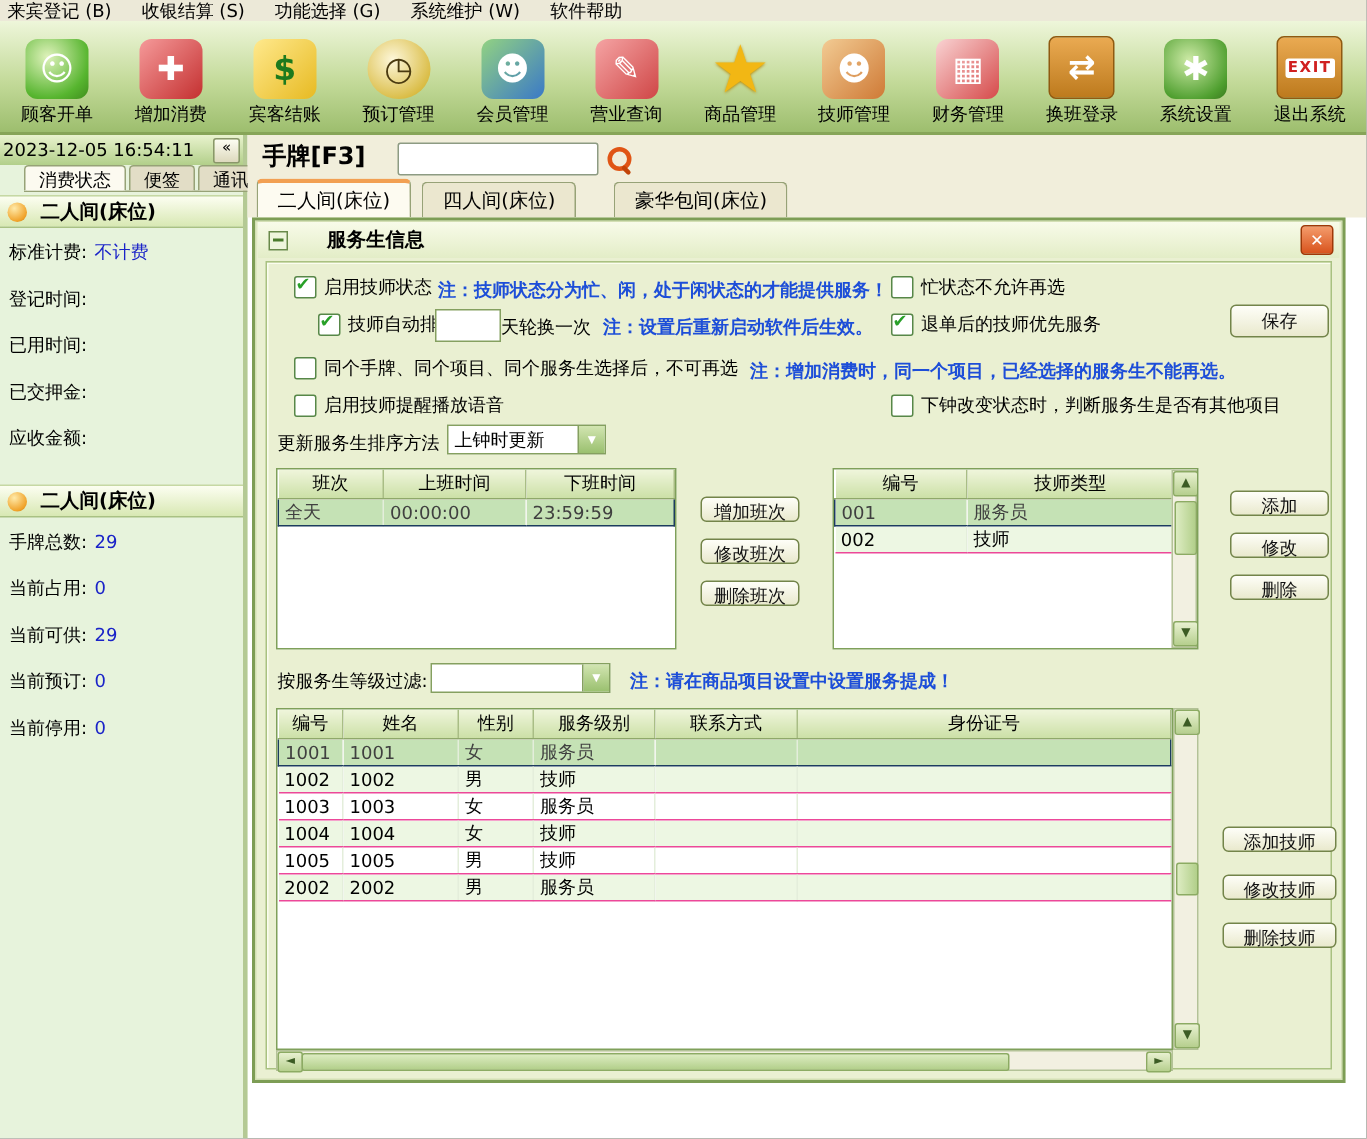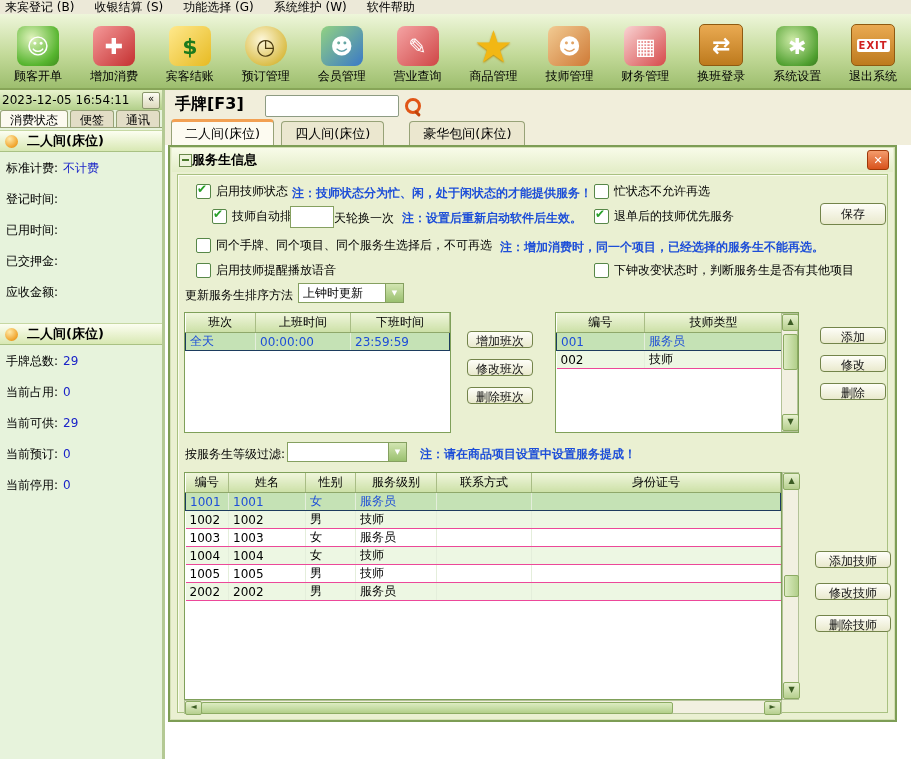--- a/index.html
+++ b/index.html
@@ -30,21 +30,21 @@
   .ic-shift-login,.ic-exit{background:linear-gradient(#eaaa52,#bd7a1d);border:1px solid #8f5a11;border-radius:5px;}
   .ic-exit i{background:#fff;color:#d02020;font-size:10px;font-weight:bold;padding:1px 2px;border-radius:2px;letter-spacing:1px;}
   .ic-settings{background:radial-gradient(circle at 40% 35%,#cdeaa6,#4f9f2f 75%,#3a7a1f);}
   
   .sidebar{position:absolute;left:0;top:90px;width:162px;bottom:0;background:#e7f3dc;border-right:3px solid #b4c994;}
   .datebar{position:absolute;left:0;top:0;width:100%;height:20px;box-sizing:border-box;
     background:linear-gradient(#e9f3ce,#b2cf8a);display:flex;align-items:center;justify-content:space-between;padding:0 2px;}
   .datebar .dt{white-space:nowrap;overflow:hidden;}
   .collapse-btn{width:16px;height:15px;font-size:10px;line-height:12px;text-align:center;flex:none;
     background:linear-gradient(#fdfdf3,#ddd9bd);border:1px solid #8a976a;border-radius:2px;cursor:pointer;}
-  .s-tabs{position:absolute;left:0;top:20px;width:100%;height:18px;display:flex;gap:2px;
+  .s-tabs{position:absolute;left:16px;top:20px;width:100%;height:18px;display:flex;gap:2px;
     border-bottom:1px solid #97a277;box-sizing:border-box;}
   .s-tab{padding:1px 9px;background:#e2ddc6;border:1px solid #97a277;border-bottom:none;
     border-radius:3px 3px 0 0;white-space:nowrap;cursor:pointer;}
   .s-tab.active{background:#fcfaf0;}
   .s-section{position:absolute;left:0;width:100%;}
   .s-header{height:22px;background:linear-gradient(#fcfef1,#d8e8b3);border-top:1px solid #c6d8a3;
     border-bottom:1px solid #a9c183;display:flex;align-items:center;gap:9px;padding-left:5px;
     font-weight:bold;font-size:13px;box-sizing:border-box;}
   .ball{width:13px;height:13px;border-radius:50%;flex:none;
     background:radial-gradient(circle at 35% 30%,#ffeaa9,#f0a229 70%,#c27211);}
@@ -62,21 +62,21 @@
     background:#c24408;transform:rotate(-45deg);border-radius:2px;}
   .m-tabs{position:absolute;left:6px;top:30px;height:25px;display:flex;gap:7px;align-items:flex-end;}
   .m-tab{padding:3px 13px 2px;background:#ebe7cf;border:1px solid #97a277;border-bottom:none;
     border-radius:4px 4px 0 0;font-size:13px;white-space:nowrap;cursor:pointer;}
   .m-tab.active{background:#fdfbf1;border-top:3px solid #f2a053;}
   .m-tab:last-child{margin-left:18px;}
   
   .dialog{position:absolute;left:168px;top:145px;width:729px;height:577px;box-sizing:border-box;
     background:#eaf0d2;border:2px solid #7d9d55;box-shadow:inset 0 0 0 1px #d3dfb4;}
   .d-title{position:absolute;left:2px;top:1px;right:2px;height:24px;display:flex;align-items:center;
-    gap:0;padding-left:7px;font-weight:bold;font-size:13px;background:linear-gradient(#f8fbe9,#e3edc7);}
+    gap:26px;padding-left:7px;font-weight:bold;font-size:13px;background:linear-gradient(#f8fbe9,#e3edc7);}
   .d-title-icon{width:11px;height:11px;background:#eef4dc;border:1px solid #69894a;flex:none;}
   .d-title-icon::after{content:"";display:block;margin:4px 2px 0;border-top:2px solid #4a7a2c;}
   .d-close{position:absolute;right:6px;top:3px;width:20px;height:18px;display:flex;align-items:center;
     justify-content:center;background:linear-gradient(#f49c6c,#d8521c);border:1px solid #9e3808;
     border-radius:3px;color:#fff;font-weight:bold;font-size:11px;cursor:pointer;}
   .d-panel{position:absolute;left:7px;top:27px;right:7px;bottom:7px;border:1px solid #a9c181;
     box-shadow:1px 1px 0 #fbfdf0 inset;}
   .cbl{position:absolute;display:inline-flex;align-items:center;gap:5px;white-space:nowrap;cursor:pointer;}
   .cb{width:13px;height:13px;background:#fff;border:1px solid #578748;border-radius:2px;
     display:inline-block;position:relative;flex:none;}
@@ -96,21 +96,21 @@
   .btn-col.wide .btn{width:76px;}
   .save-btn{position:absolute;left:650px;top:56px;width:66px;height:22px;}
   
   .tbl-box{position:absolute;background:#fff;border:1px solid #7fa05a;box-sizing:border-box;overflow:hidden;}
   .grid{border-collapse:collapse;table-layout:fixed;width:100%;}
   .grid th{background:linear-gradient(#f0f6dc,#cce0a7);border-right:1px solid #a9bd85;
     border-bottom:1px solid #8fa86a;font-weight:normal;font-size:12px;height:19px;padding:0;white-space:nowrap;overflow:hidden;}
   .grid td{height:16px;padding:0 4px;font-size:12px;border-right:1px solid #e4eedb;
     border-bottom:1px solid #ec4899;white-space:nowrap;overflow:hidden;}
   .grid tbody tr:nth-child(even) td{background:#edf7e3;}
-  .grid tr.selected td{background:#c5e2b5;color:#1d4ed8;border-top:1px solid #1c3c5e;border-bottom:1px solid #1c3c5e;}
+  .grid tr.selected td{background:#c5e2b5;color:#404040;border-top:1px solid #1c3c5e;border-bottom:1px solid #1c3c5e;}
   .grid tr.selected td:first-child{border-left:1px solid #1c3c5e;}
   .grid tr.selected td:last-child{border-right:1px solid #1c3c5e;}
   
   .vsb{position:absolute;width:17px;background:#f2f0e1;border:1px solid #b3c297;box-sizing:border-box;}
   .hsb{position:absolute;height:14px;background:#f2f0e1;border:1px solid #b3c297;box-sizing:border-box;}
   .sb-btn{position:absolute;width:15px;height:15px;background:linear-gradient(#e8f1d0,#b6cf8e);
     border:1px solid #8cab63;border-radius:2px;color:#3c5c24;font-size:8px;line-height:13px;text-align:center;cursor:pointer;}
   .hsb .sb-btn{height:12px;line-height:10px;}
   .sb-btn.up::after{content:"▲";} .sb-btn.down::after{content:"▼";}
   .sb-btn.left::after{content:"◄";} .sb-btn.right::after{content:"►";}

